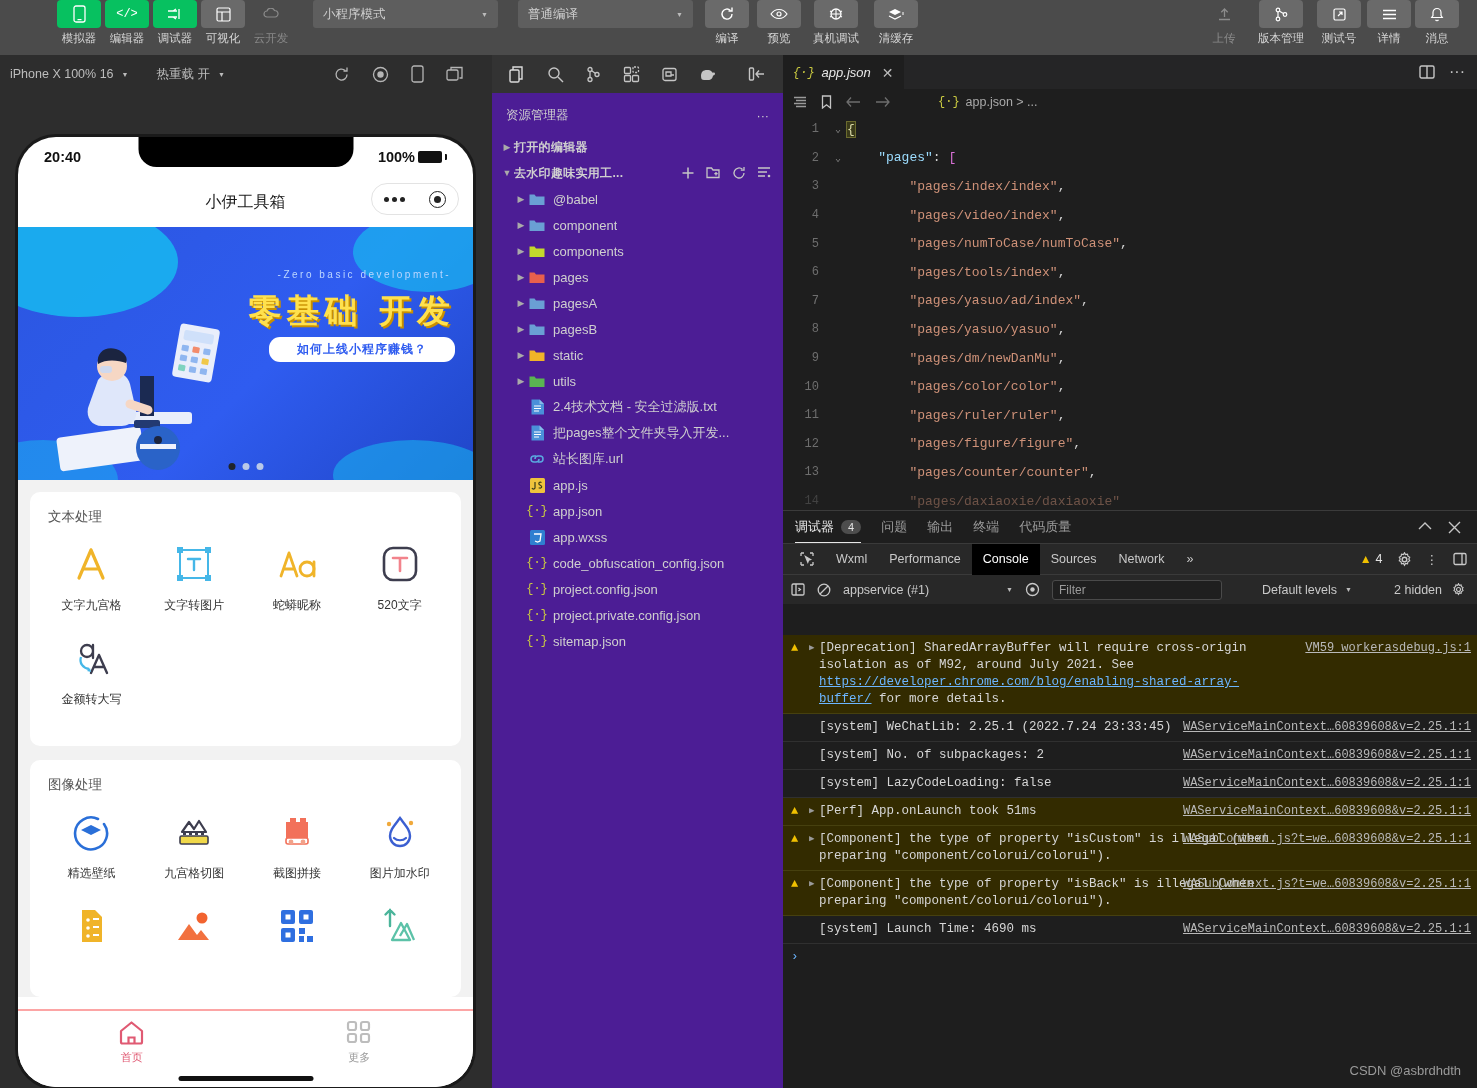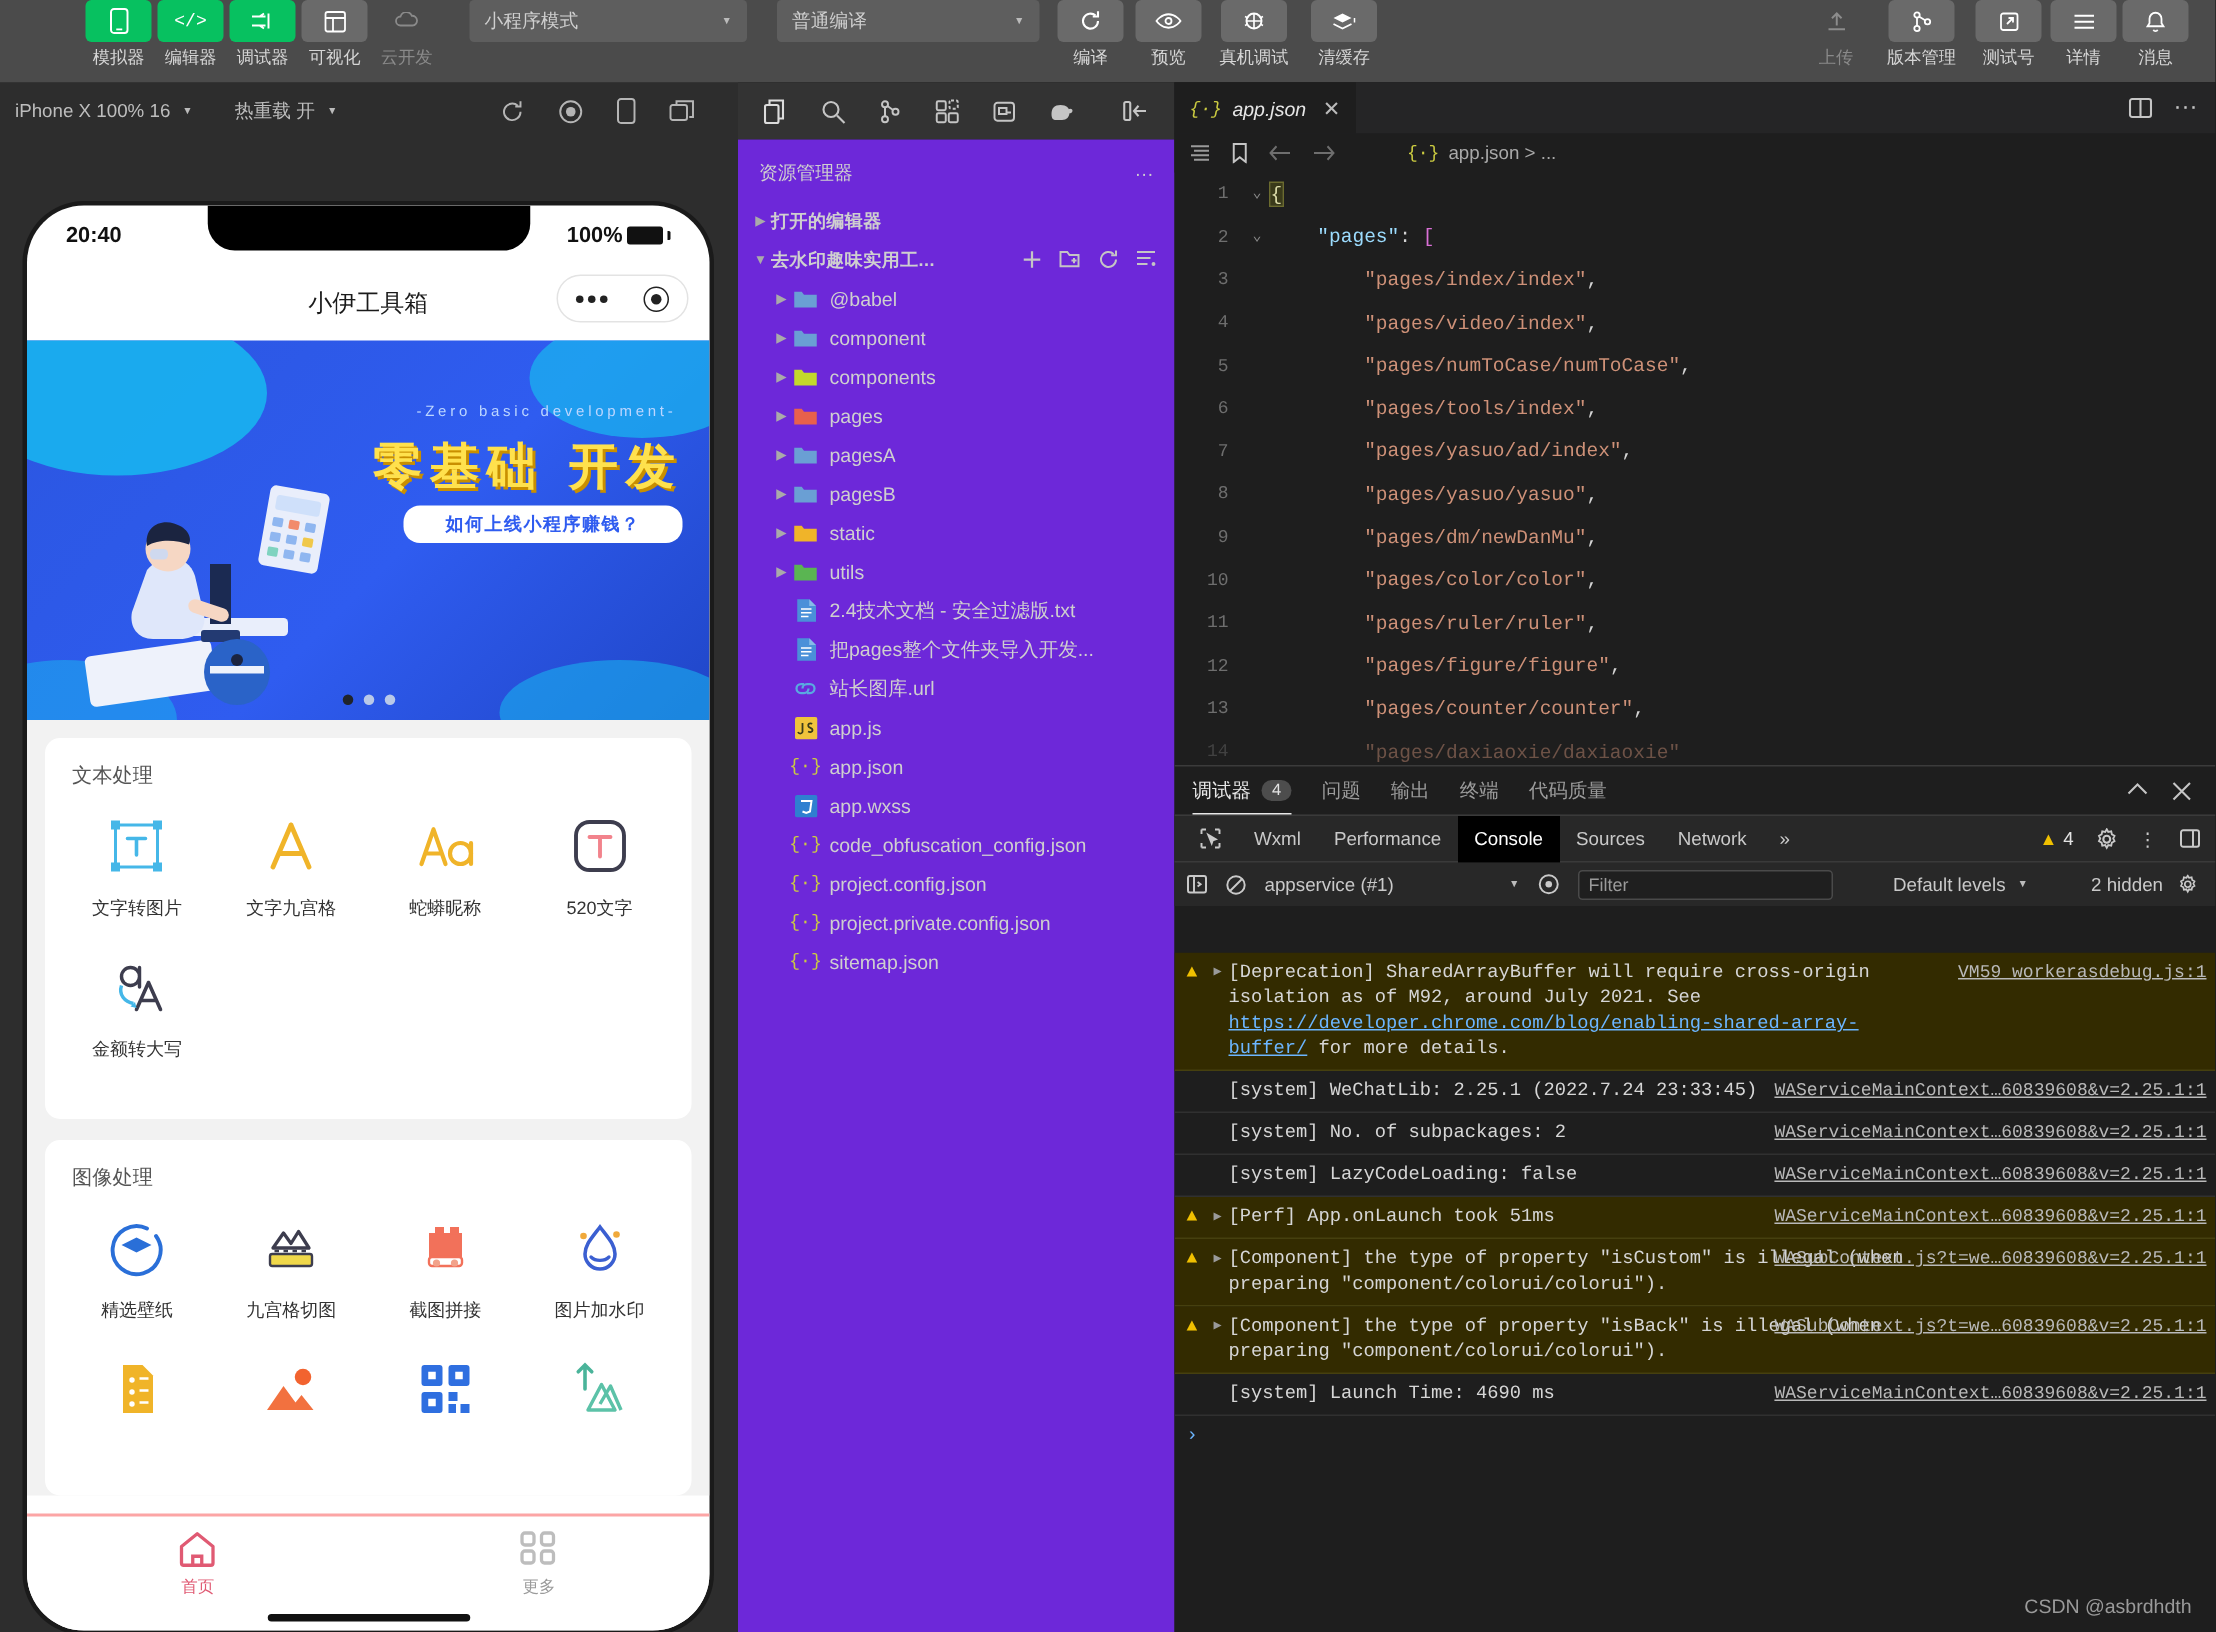--- a/index.html
+++ b/index.html
@@ -96,21 +96,21 @@
     width:135px; height:5px; background:#111; border-radius:3px; }
 
   
   .ide { position:absolute; left:492px; top:55px; width:985px; height:1033px;
     background:#1e1e1e; }
   .activitybar { position:absolute; left:0; top:0; width:291px; height:38px;
     background:#333; display:flex; align-items:center; gap:0; padding:0 6px; }
   .act { width:38px; height:34px; display:flex; align-items:center;
     justify-content:center; color:#c5c5c5; cursor:pointer; }
   .explorer { position:absolute; left:0; top:38px; width:291px; height:995px;
-    background:#6d28d9; color:#cfcfcf; font-size:13px; overflow:hidden; }
+    background:#4c1d95; color:#cfcfcf; font-size:13px; overflow:hidden; }
   .ex-head { display:flex; align-items:center; justify-content:space-between;
     padding:14px 14px 10px 14px; font-size:12.5px; color:#cfcfcf; }
   .ex-row { display:flex; align-items:center; height:26px; padding-left:8px;
     cursor:pointer; white-space:nowrap; }
   .arrow { width:14px; color:#aaa; font-size:9px; display:inline-block;
     text-align:center; flex:0 0 14px; }
   .arrow.hide { visibility:hidden; }
   .folderhead { font-weight:bold; font-size:12px; letter-spacing:.3px; }
   .ex-actions { margin-left:auto; display:flex; gap:11px; padding-right:12px;
     color:#c5c5c5; }
@@ -450,39 +450,39 @@
       </div>
 
       <div class="sim-body">
 
         <div class="card">
           <div class="card-title">文本处理</div>
           <div class="grid">
             <div class="cell">
               <div class="cell-ico">
                 <svg width="38" height="38" viewBox="0 0 38 38">
+                    <path d="M19 5L7 33M19 5l12 28M12 24h14" fill="none" stroke="#f0b429" stroke-width="3.2" stroke-linecap="round" stroke-linejoin="round"></path>
+                  </svg>
+              </div>
+              <div class="cell-lb">文字九宫格</div>
+            </div>
+            <div class="cell">
+              <div class="cell-ico">
+                <svg width="38" height="38" viewBox="0 0 38 38">
                     <rect x="5" y="5" width="28" height="28" fill="none" stroke="#45b7e8" stroke-width="2"></rect>
                     <g fill="#45b7e8">
                       <rect x="2" y="2" width="6" height="6"></rect>
                       <rect x="30" y="2" width="6" height="6"></rect>
                       <rect x="2" y="30" width="6" height="6"></rect>
                       <rect x="30" y="30" width="6" height="6"></rect>
                     </g>
                     <path d="M13 14h12M19 14v11" stroke="#45b7e8" stroke-width="2.4" fill="none" stroke-linecap="round"></path>
                   </svg>
               </div>
               <div class="cell-lb">文字转图片</div>
-            </div>
-            <div class="cell">
-              <div class="cell-ico">
-                <svg width="38" height="38" viewBox="0 0 38 38">
-                    <path d="M19 5L7 33M19 5l12 28M12 24h14" fill="none" stroke="#f0b429" stroke-width="3.2" stroke-linecap="round" stroke-linejoin="round"></path>
-                  </svg>
-              </div>
-              <div class="cell-lb">文字九宫格</div>
             </div>
             <div class="cell">
               <div class="cell-ico">
                 <svg width="40" height="38" viewBox="0 0 40 38">
                     <path d="M12 8L4 31M12 8l8 23M7 24h10" fill="none" stroke="#f0b429" stroke-width="2.8" stroke-linecap="round"></path>
                     <circle cx="30" cy="24" r="7" fill="none" stroke="#f0b429" stroke-width="2.8"></circle>
                     <path d="M37 17v14" stroke="#f0b429" stroke-width="2.8" stroke-linecap="round"></path>
                   </svg>
               </div>
               <div class="cell-lb">蛇蟒昵称</div>

